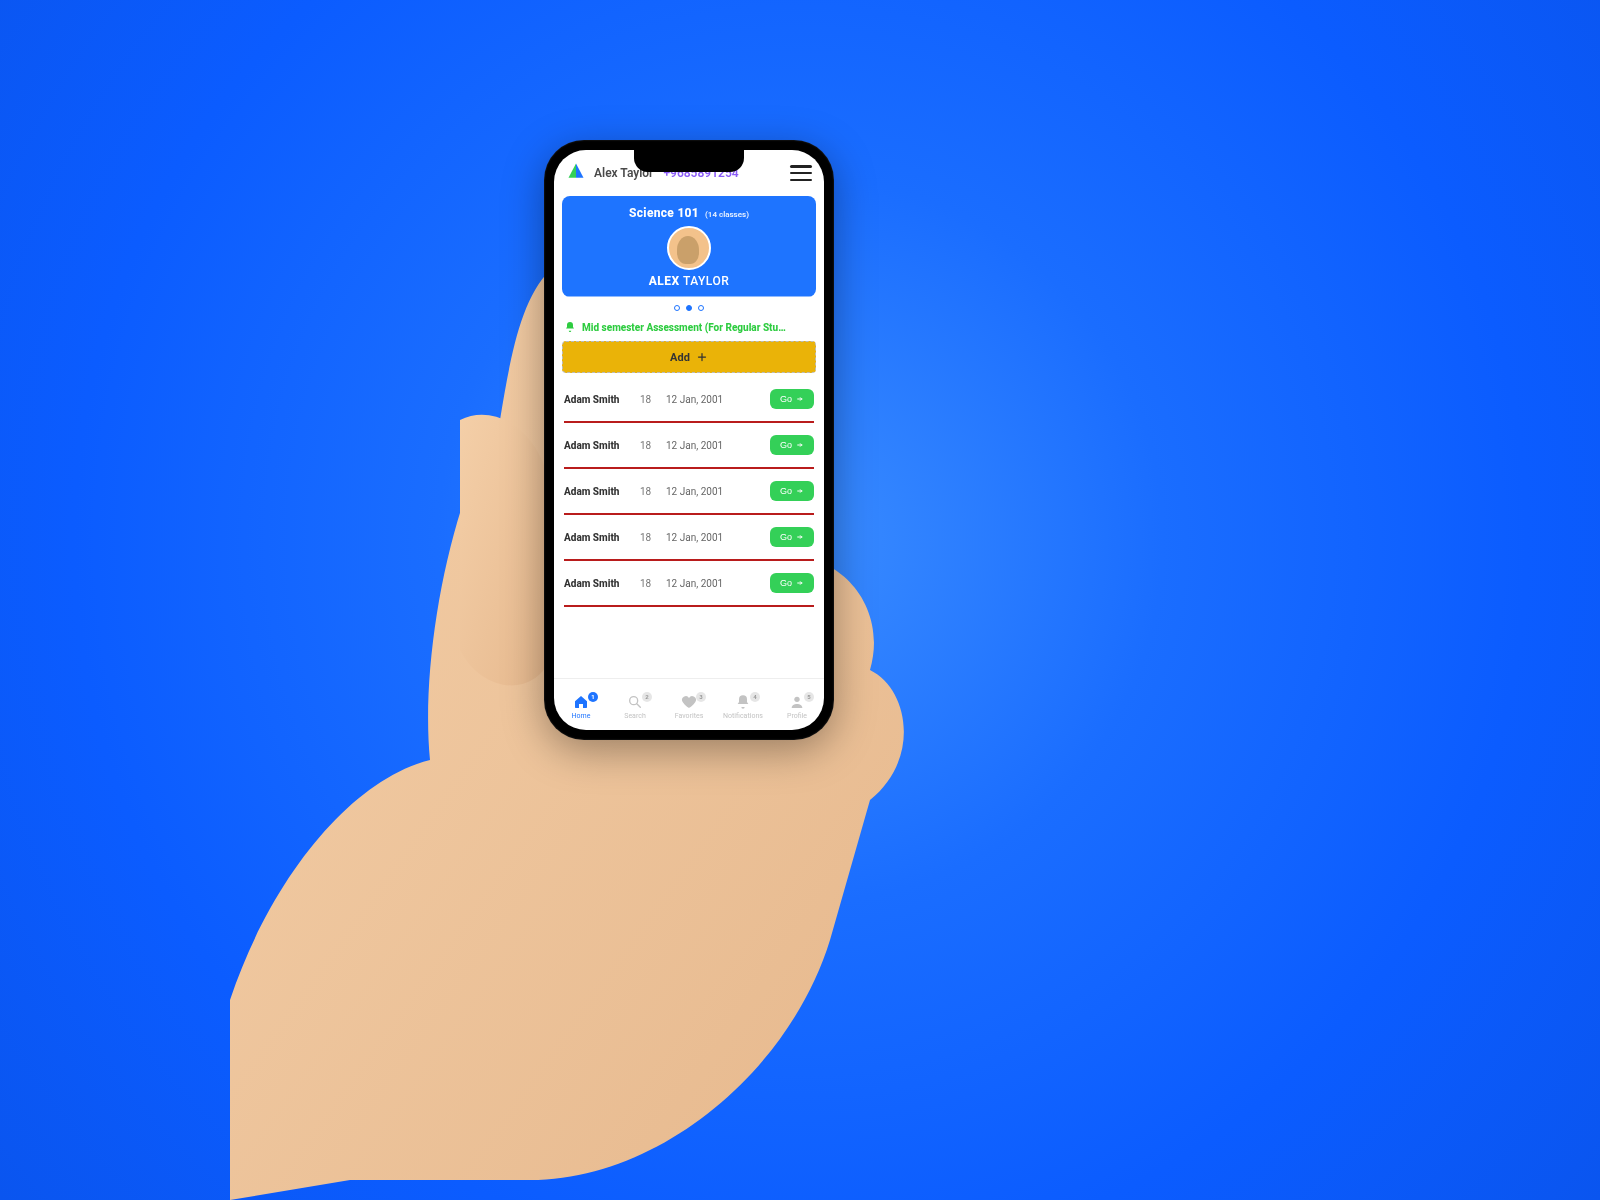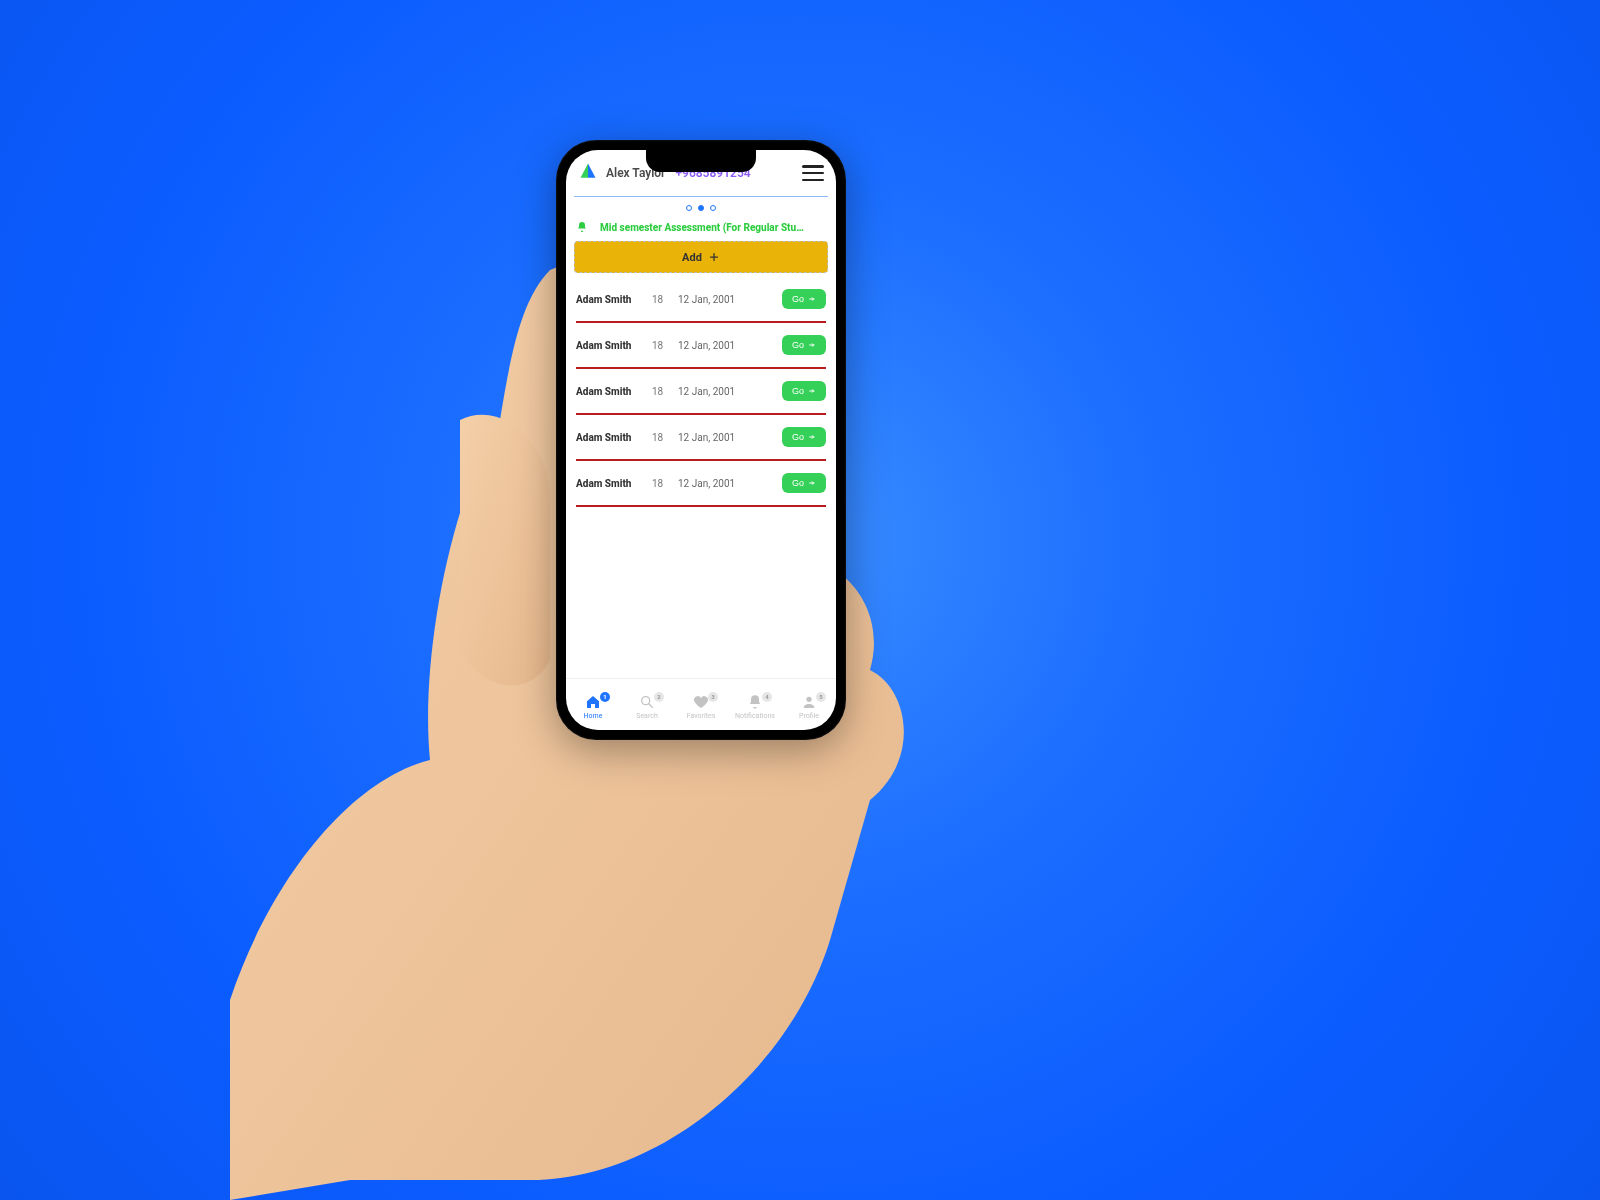--- a/index.html
+++ b/index.html
@@ -9,21 +9,21 @@
     background: radial-gradient(circle at 50% 45%, #3a8cff 0%, #1a6dff 35%, #0b5cff 70%, #0a55ef 100%);
     display: flex; align-items: center; justify-content: center;
   }
 
   
   .hand {
     position: absolute; left: 230px; top: 240px; width: 700px; height: 960px; pointer-events: none;
   }
 
   .phone {
-    position: absolute; left: 556px; top: 140px;
+    position: absolute; left: 544px; top: 140px;
     width: 290px; height: 600px;
     background: #000; border-radius: 40px;
     padding: 10px;
     box-shadow: 0 10px 40px rgba(0,0,0,.35), inset 0 0 2px rgba(255,255,255,.2);
   }
   .notch {
     position: absolute; top: 10px; left: 50%; transform: translateX(-50%);
     width: 110px; height: 22px; background: #000; border-radius: 0 0 14px 14px; z-index: 5;
   }
   .screen {
@@ -58,21 +58,21 @@
   .card-name strong { font-weight: 800; }
   .card hr { border: 0; border-top: 1px solid rgba(255,255,255,.5); }
   .card-grid { display: grid; grid-template-columns: auto 1fr auto 1fr; gap: 6px 10px; padding: 8px 12px 10px; font-size: 10px; }
   .card-grid .lbl { opacity: .9; font-weight: 500; }
   .card-grid .val { font-weight: 700; }
 
   .dots { display:flex; gap:6px; justify-content:center; padding: 8px 0; }
   .dot { width:6px; height:6px; border-radius:50%; border:1.5px solid #1e74ff; }
   .dot.active { background:#1e74ff; }
 
-  .banner { display:flex; align-items:center; gap:12px; color:#2ecc40; font-size:10px; font-weight:800; padding: 2px 10px 8px; white-space:nowrap; overflow:hidden; }
+  .banner { display:flex; align-items:center; gap:6px; color:#2ecc40; font-size:10px; font-weight:800; padding: 2px 10px 8px; white-space:nowrap; overflow:hidden; }
   .banner .bell { width:12px; height:12px; flex:0 0 12px; }
 
   .add-btn {
     margin: 0 8px; height: 32px; border: 1.5px dashed #bbb; background:#eab308; border-radius:4px;
     display:flex; align-items:center; justify-content:center; gap:6px; font-size:11px; font-weight:700; color:#333; cursor:pointer;
   }
 
   .list { flex:1; overflow:hidden; padding: 4px 10px 0; }
   .row { display:grid; grid-template-columns: 70px 20px 1fr auto; align-items:center; height:46px; border-bottom:2px solid #b91c1c; font-size:10px; color:#333; gap: 6px; }
   .row .nm { font-weight:800; }
@@ -118,20 +118,30 @@
       <span class="hdr-spacer"></span>
       <div class="hamburger">
           <span></span>
           <span></span>
           <span></span>
         </div>
     </div>
 
     <div class="card-wrap">
       <div class="card">
+        <div class="card-top">
+          <div class="card-title-row">
+            <div class="card-title">Science 101</div>
+            <div class="card-sub">(14 classes)</div>
+          </div>
+          <div class="avatar"></div>
+          <div class="card-name">
+            <strong>ALEX</strong> <span>TAYLOR</span>
+          </div>
+        </div>
         <hr>
       </div>
     </div>
 
     <div class="dots" id="dots">
         <div class="dot"></div>
         <div class="dot active"></div>
         <div class="dot"></div>
       </div>
 

